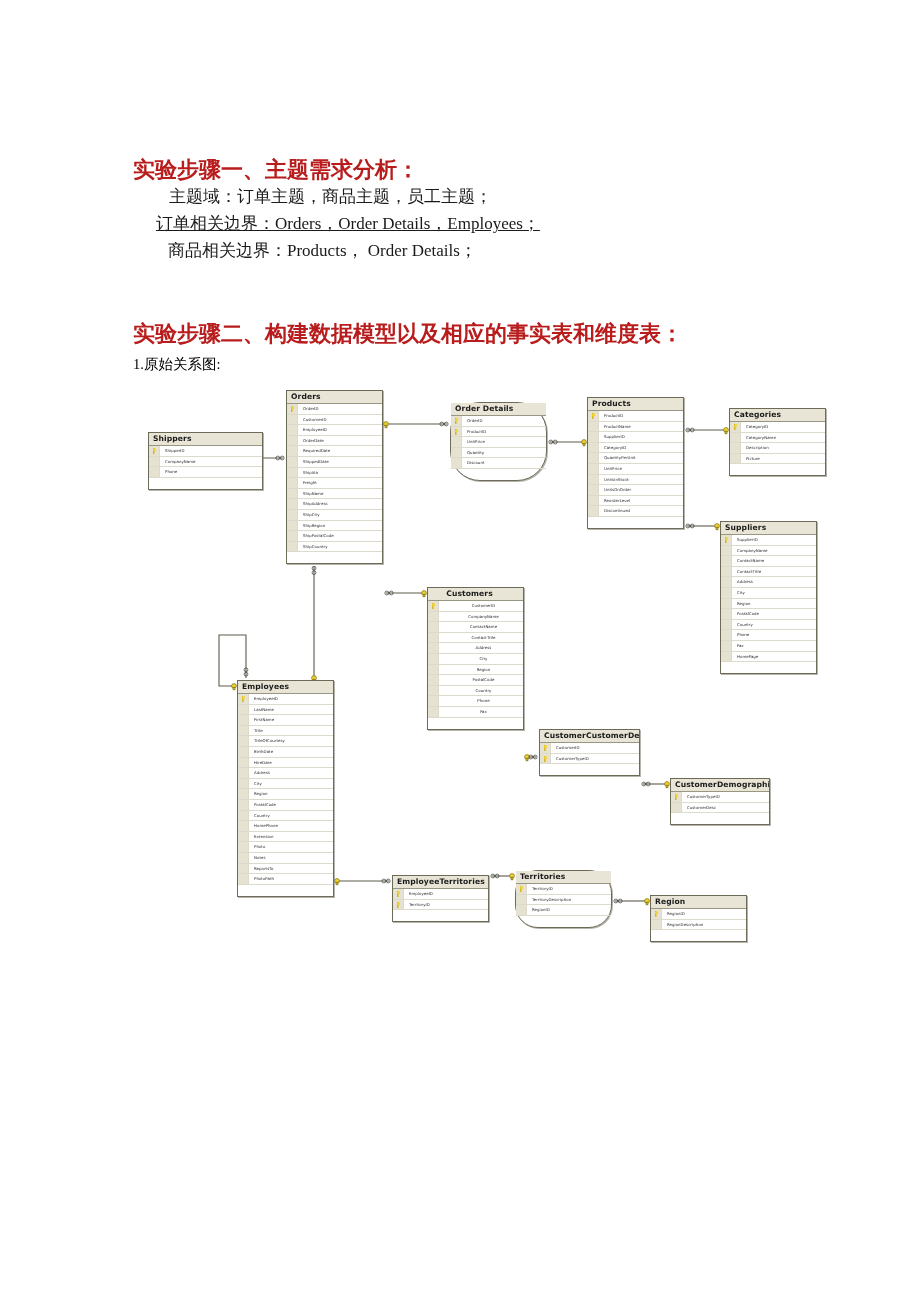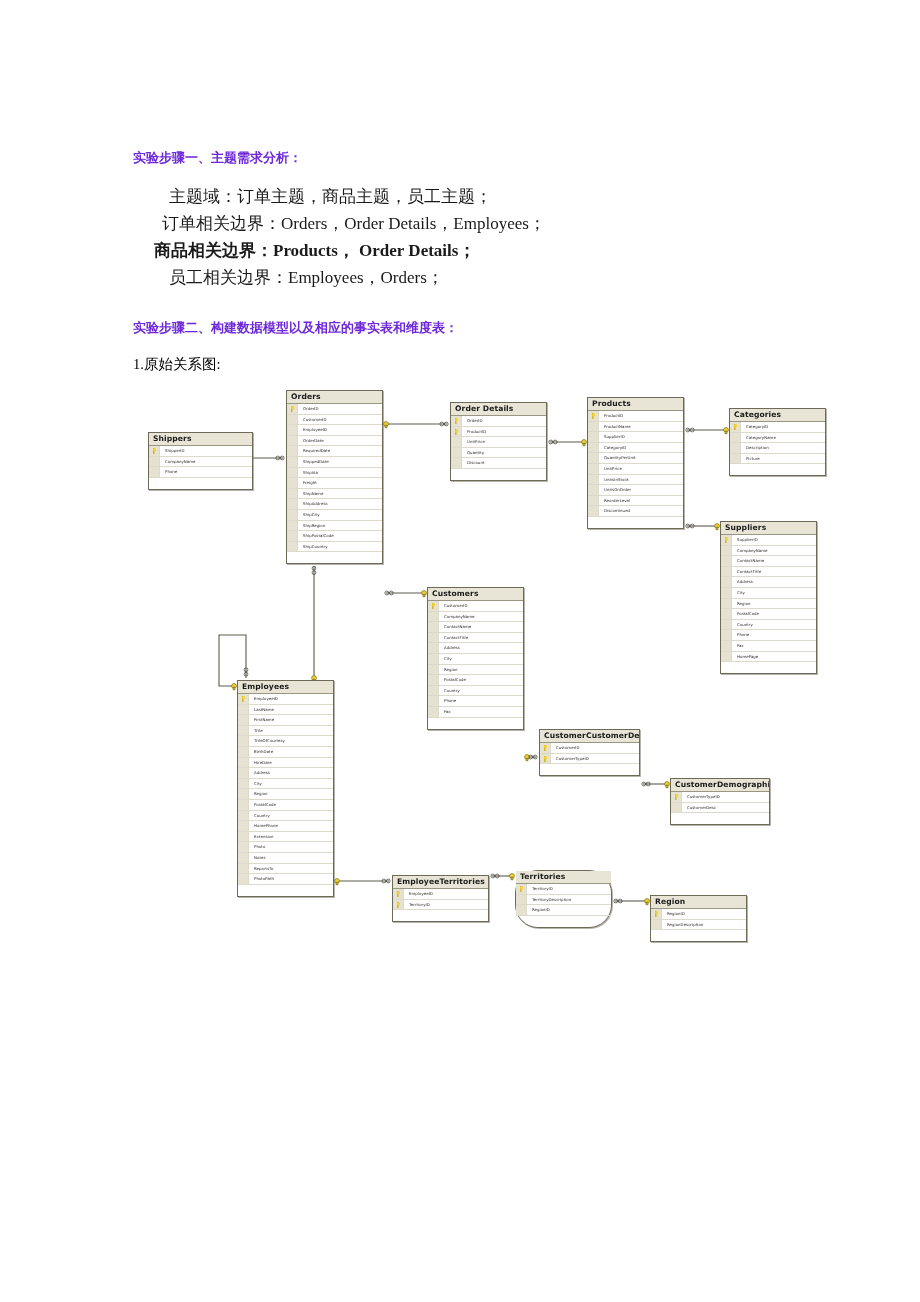--- a/index.html
+++ b/index.html
@@ -21,37 +21,37 @@
     left: 0; top: 0;
     width: 920px; height: 1302px;
   }
 
   
   .doc-text { position: absolute; }
 
   .heading {
     font-family: "DejaVu Sans", "Liberation Sans", sans-serif;
     font-weight: bold;
-    font-size: 13px;
+    font-size: 22px;
     letter-spacing: 0px;
     white-space: nowrap;
-    color: #6d28d9;
+    color: #b91c1c;
   }
   #heading1 { left: 133px; top: 140px; }
   #heading2 { left: 133px; top: 294px; margin-top: 25px; }
 
   .body-line {
     font-family: "Liberation Serif", "DejaVu Serif", serif;
     font-size: 17px;
     white-space: nowrap;
     color: #1a1a1a;
   }
   #bl0 { left: 169px; top: 185px; }
-  #bl1 { left: 162px; top: 212px; }
-  #bl2 { left: 154px; top: 239px; font-weight: bold; }
+  #bl1 { left: 156px; top: 212px; text-decoration: underline; }
+  #bl2 { left: 168px; top: 239px; }
   #bl3 { left: 169px; top: 266px; }
 
   #caption1 {
     left: 133px; top: 355px;
     font-family: "Liberation Serif", "DejaVu Serif", serif;
     font-size: 14.5px;
     white-space: nowrap;
   }
 
   
@@ -142,21 +142,20 @@
 </head>
 <body>
 
 <div class="page">
 
   <h1 class="doc-text heading" id="heading1">实验步骤一、主题需求分析：</h1>
 
   <div class="doc-text body-line" id="bl0">主题域：订单主题，商品主题，员工主题；</div>
   <div class="doc-text body-line" id="bl1">订单相关边界：Orders，Order Details，Employees；</div>
   <div class="doc-text body-line" id="bl2">商品相关边界：Products，  Order Details；</div>
-  <div class="doc-text body-line" id="bl3">员工相关边界：Employees，Orders；</div>
 
   <h1 class="doc-text heading" id="heading2">实验步骤二、构建数据模型以及相应的事实表和维度表：</h1>
 
   <div class="doc-text" id="caption1">1.原始关系图:</div>
 
   <div id="er-diagram">
     <svg id="er-svg" viewBox="0 0 700 570" preserveAspectRatio="none">
         <polyline points="108,68 143,68" class="rel-line"></polyline>
         <g>
           <circle cx="108" cy="68" r="2.4" class="key-dot"></circle>
@@ -269,21 +268,21 @@
         <g>
           <circle cx="475.8" cy="511" r="1.9" class="inf-ring"></circle>
           <circle cx="480.2" cy="511" r="1.9" class="inf-ring"></circle>
         </g>
         <g>
           <circle cx="507" cy="511" r="2.4" class="key-dot"></circle>
           <rect x="506.1" y="512.2" width="1.8" height="2.6" class="key-dot"></rect>
         </g>
       </svg>
 
-  <div class="er-table" style="left: 8px; top: 42px; width: 105px;">
+  <div class="er-table" style="left: 8px; top: 42px; width: 115px;">
         <div class="er-title">Shippers</div>
         <div class="er-rows">
           <div class="er-row pk"><span class="gutter"></span><span>ShipperID</span></div>
           <div class="er-row"><span class="gutter"></span><span>CompanyName</span></div>
           <div class="er-row"><span class="gutter"></span><span>Phone</span></div>
           <div class="er-row er-pad">
             <span class="gutter" style="background: transparent; border-right: none;"></span>
           </div>
         </div>
       </div>
@@ -302,21 +301,21 @@
           <div class="er-row"><span class="gutter"></span><span>ShipAddress</span></div>
           <div class="er-row"><span class="gutter"></span><span>ShipCity</span></div>
           <div class="er-row"><span class="gutter"></span><span>ShipRegion</span></div>
           <div class="er-row"><span class="gutter"></span><span>ShipPostalCode</span></div>
           <div class="er-row"><span class="gutter"></span><span>ShipCountry</span></div>
           <div class="er-row er-pad">
             <span class="gutter" style="background: transparent; border-right: none;"></span>
           </div>
         </div>
       </div>
-      <div class="er-table" style="left: 310px; top: 12px; width: 97px;">
+      <div class="er-table" style="left: 310px; top: 12px; width: 97px; border-radius: 30px;">
         <div class="er-title">Order Details</div>
         <div class="er-rows">
           <div class="er-row pk"><span class="gutter"></span><span>OrderID</span></div>
           <div class="er-row pk"><span class="gutter"></span><span>ProductID</span></div>
           <div class="er-row"><span class="gutter"></span><span>UnitPrice</span></div>
           <div class="er-row"><span class="gutter"></span><span>Quantity</span></div>
           <div class="er-row"><span class="gutter"></span><span>Discount</span></div>
           <div class="er-row er-pad">
             <span class="gutter" style="background: transparent; border-right: none;"></span>
           </div>
@@ -365,21 +364,21 @@
           <div class="er-row"><span class="gutter"></span><span>PostalCode</span></div>
           <div class="er-row"><span class="gutter"></span><span>Country</span></div>
           <div class="er-row"><span class="gutter"></span><span>Phone</span></div>
           <div class="er-row"><span class="gutter"></span><span>Fax</span></div>
           <div class="er-row"><span class="gutter"></span><span>HomePage</span></div>
           <div class="er-row er-pad">
             <span class="gutter" style="background: transparent; border-right: none;"></span>
           </div>
         </div>
       </div>
-      <div class="er-table" style="left: 287px; top: 197px; width: 97px;">
+      <div class="er-table" style="left: 287px; top: 197px; width: 97px; text-align: center;">
         <div class="er-title">Customers</div>
         <div class="er-rows">
           <div class="er-row pk"><span class="gutter"></span><span>CustomerID</span></div>
           <div class="er-row"><span class="gutter"></span><span>CompanyName</span></div>
           <div class="er-row"><span class="gutter"></span><span>ContactName</span></div>
           <div class="er-row"><span class="gutter"></span><span>ContactTitle</span></div>
           <div class="er-row"><span class="gutter"></span><span>Address</span></div>
           <div class="er-row"><span class="gutter"></span><span>City</span></div>
           <div class="er-row"><span class="gutter"></span><span>Region</span></div>
           <div class="er-row"><span class="gutter"></span><span>PostalCode</span></div>

